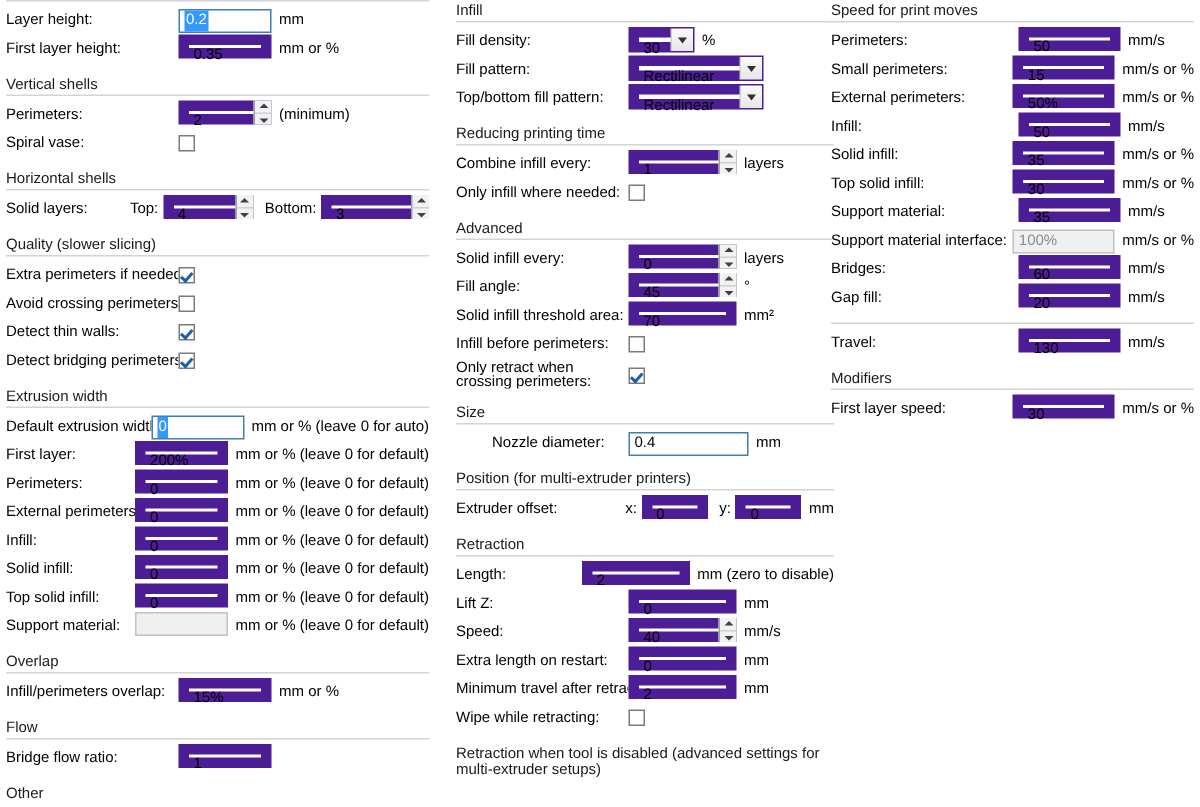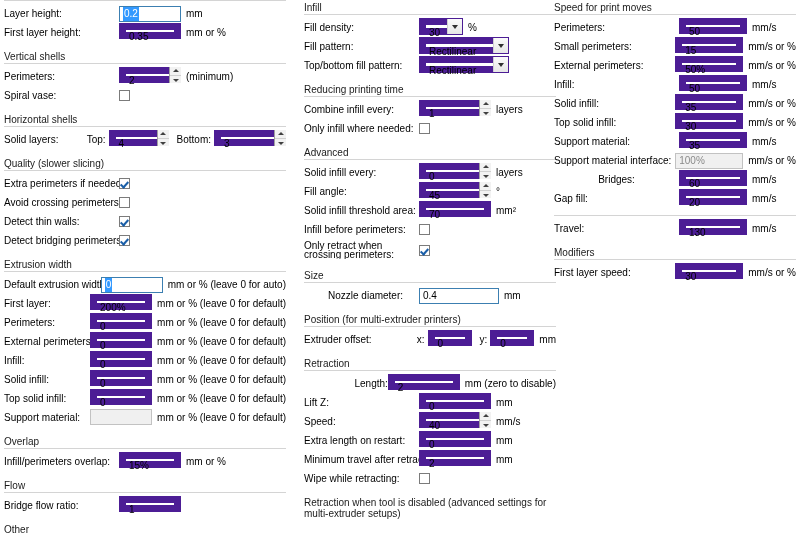--- a/index.html
+++ b/index.html
@@ -423,21 +423,21 @@
             <span class="spin"><div class="tf" style="width: 44px; display: inline-block; line-height: 14px;">0</div></span>
             <span class="unit">mm</span>
           </div>
         </div>
       </div>
       <div class="group">
         <div class="group-title">Retraction</div>
         <div class="group-rule"></div>
         <div class="group-body">
           <div class="row">
-            <div class="lbl" style="width: 115px; text-align: right;">Length:</div>
+            <div class="lbl" style="width: 115px;">Length:</div>
             <span class="spin"><div class="tf" style="width: 72px; display: inline-block; line-height: 14px;">2</div></span>
             <span class="unit">mm (zero to disable)</span>
           </div>
           <div class="row">
             <div class="lbl" style="width: 115px;">Lift Z:</div>
             <span class="spin"><div class="tf" style="width: 72px; display: inline-block; line-height: 14px;">0</div></span>
             <span class="unit">mm</span>
           </div>
           <div class="row">
             <div class="lbl" style="width: 115px;">Speed:</div>
@@ -510,21 +510,21 @@
             <div class="lbl" style="width: 125px;">Support material:</div>
             <span class="spin"><div class="tf" style="width: 68px; display: inline-block; line-height: 14px;">35</div></span>
             <span class="unit">mm/s</span>
           </div>
           <div class="row">
             <div class="lbl" style="width: 125px;">Support material interface:</div>
             <span class="spin"><div class="tf disabled" style="width: 68px; display: inline-block; line-height: 14px;">100%</div></span>
             <span class="unit">mm/s or %</span>
           </div>
           <div class="row">
-            <div class="lbl" style="width: 125px; text-align: center;">Bridges:</div>
+            <div class="lbl" style="width: 125px;">Bridges:</div>
             <span class="spin"><div class="tf" style="width: 68px; display: inline-block; line-height: 14px;">60</div></span>
             <span class="unit">mm/s</span>
           </div>
           <div class="row">
             <div class="lbl" style="width: 125px;">Gap fill:</div>
             <span class="spin"><div class="tf" style="width: 68px; display: inline-block; line-height: 14px;">20</div></span>
             <span class="unit">mm/s</span>
           </div>
         </div>
       </div>

